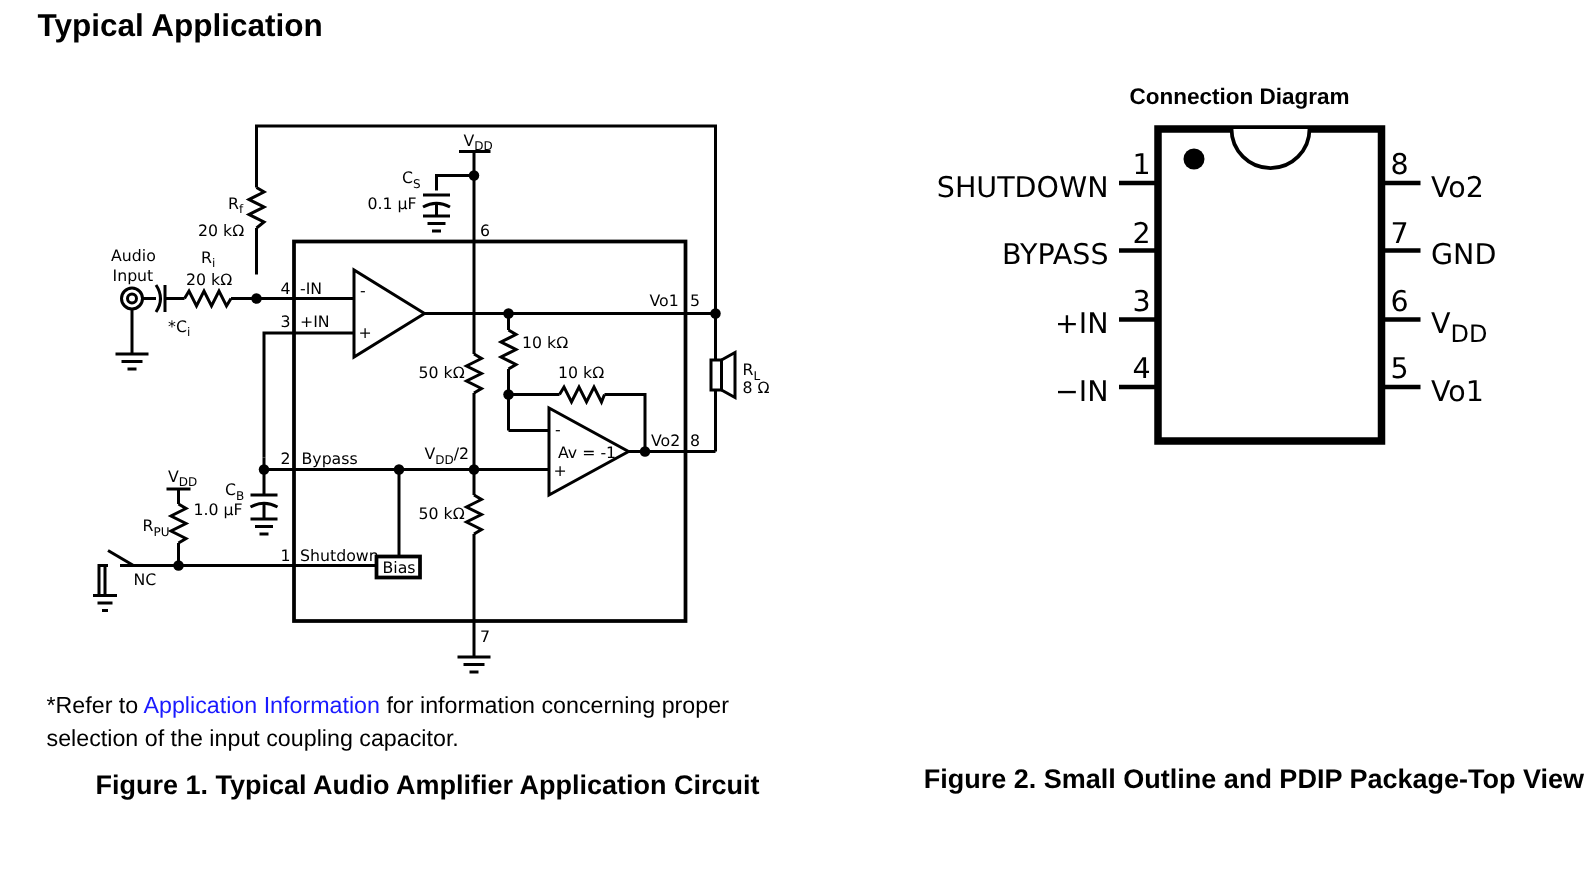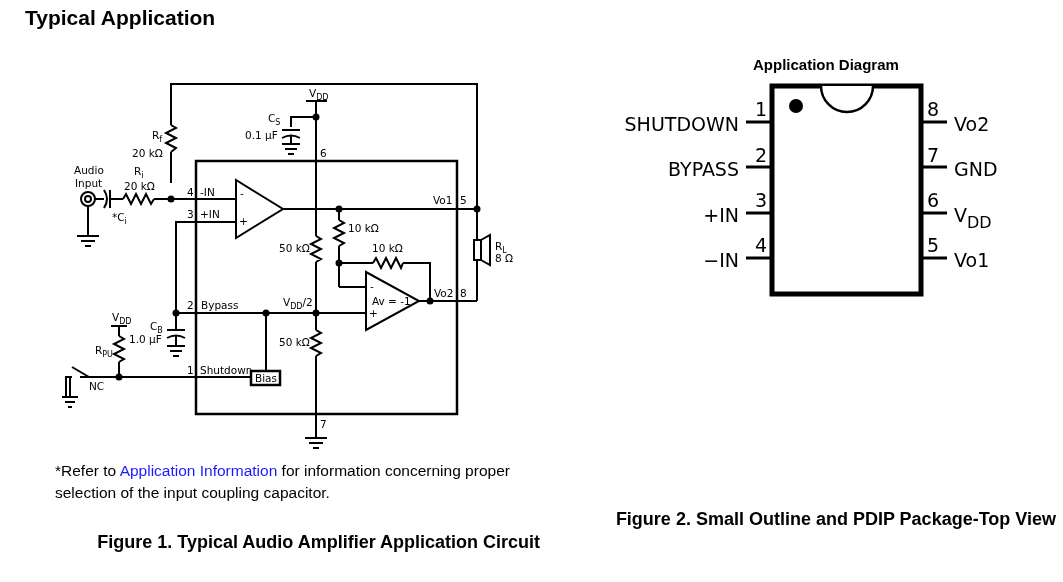--- a/index.html
+++ b/index.html
@@ -1,21 +1,21 @@
 <!DOCTYPE html>
 <html><head>
 <meta charset="utf-8">
 <style>
   html, body { margin: 0; padding: 0; background: #ffffff; }
   body { width: 1063px; height: 582px; position: relative; overflow: hidden; font-family: "Liberation Sans", sans-serif; color: #000; }
   .title { position: absolute; left: 25px; top: 6px; font-size: 21px; font-weight: bold; text-align: center; }
   .diag-title { position: absolute; left: 753px; top: 56px; font-size: 15px; font-weight: bold; }
-  .note { position: absolute; left: 31px; top: 460px; font-size: 15.5px; line-height: 22px; width: 520px; margin-left: 24px; }
+  .note { position: absolute; left: 31px; top: 460px; font-size: 15.5px; line-height: 22px; width: 520px; }
   .note .link { color: #1a1aff; }
-  .cap1 { position: absolute; left: 30px; top: 532px; width: 510px; text-align: right; font-size: 18px; font-weight: bold; line-height: 21px; }
+  .cap1 { position: absolute; left: 30px; top: 513px; width: 510px; text-align: center; font-size: 18px; font-weight: bold; line-height: 21px; }
   .cap2 { position: absolute; left: 570px; top: 509px; width: 486px; text-align: right; font-size: 18px; font-weight: bold; line-height: 21px; }
   svg { position: absolute; left: 0; top: 0; }
   .sch text { font-family: "DejaVu Sans", sans-serif; font-size: 10.5px; fill: #000; }
   .pin text { font-family: "DejaVu Sans", sans-serif; font-size: 19px; fill: #000; }
 </style>
 </head>
 <body>
 
 <div class="title">Typical Application</div>
 
@@ -167,21 +167,21 @@
   <text x="89" y="390">NC</text>
   <text x="495" y="250"><tspan>R</tspan><tspan dy="3" font-size="8">L</tspan></text>
   <text x="495" y="262">8 Ω</text>
 </svg>
 
 <div class="note">
   <span>*Refer to </span><span class="link">Application Information</span><span> for information concerning proper selection of the input coupling capacitor.</span>
 </div>
 <div class="cap1">Figure 1. Typical Audio Amplifier Application Circuit</div>
 
-<div class="diag-title">Application Diagram</div>
+<div class="diag-title">Connection Diagram</div>
 <svg class="pin" width="1063" height="582" viewBox="0 0 1063 582">
   <g stroke="#000" fill="none">
     <rect x="772" y="86" width="149" height="208" stroke-width="5"></rect>
     <path d="M821,86 A26,26 0 0,0 873,86" stroke-width="2.5" fill="#fff"></path>
     <g stroke-width="3">
       <line x1="746" y1="122" x2="772" y2="122"></line>
       <line x1="746" y1="167" x2="772" y2="167"></line>
       <line x1="746" y1="213" x2="772" y2="213"></line>
       <line x1="746" y1="258" x2="772" y2="258"></line>
       <line x1="921" y1="122" x2="947" y2="122"></line>

